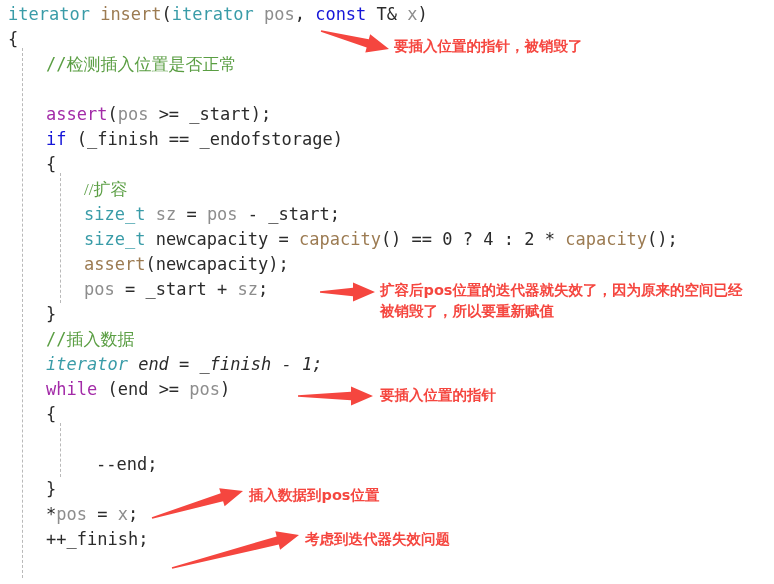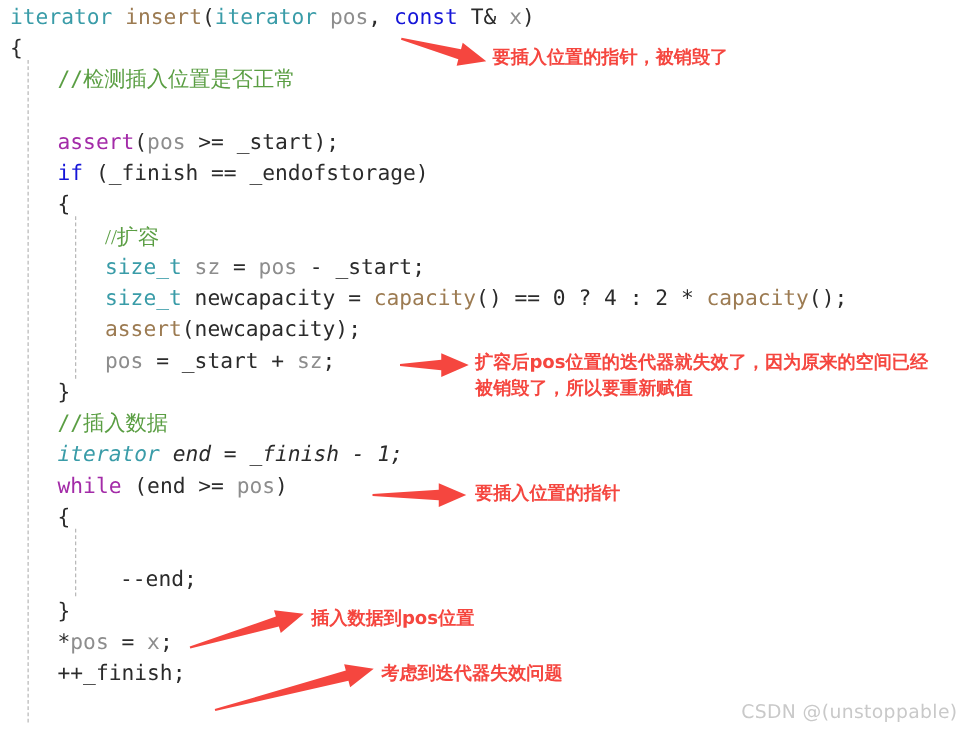--- a/index.html
+++ b/index.html
@@ -123,15 +123,14 @@
     </svg>
 
   <div id="annos">
       <div class="anno" style="left: 394px; top: 36px;"><div>要插入位置的指针，被销毁了</div></div>
       <div class="anno" style="left: 380px; top: 280px;"><div>扩容后pos位置的迭代器就失效了，因为原来的空间已经</div><div>被销毁了，所以要重新赋值</div></div>
       <div class="anno" style="left: 380px; top: 385px;"><div>要插入位置的指针</div></div>
       <div class="anno" style="left: 249px; top: 485px;"><div>插入数据到pos位置</div></div>
       <div class="anno" style="left: 305px; top: 529px;"><div>考虑到迭代器失效问题</div></div>
     </div>
 
-  <div id="watermark">CSDN @(unstoppable)</div>
 
 </div>
 
 </body></html>

